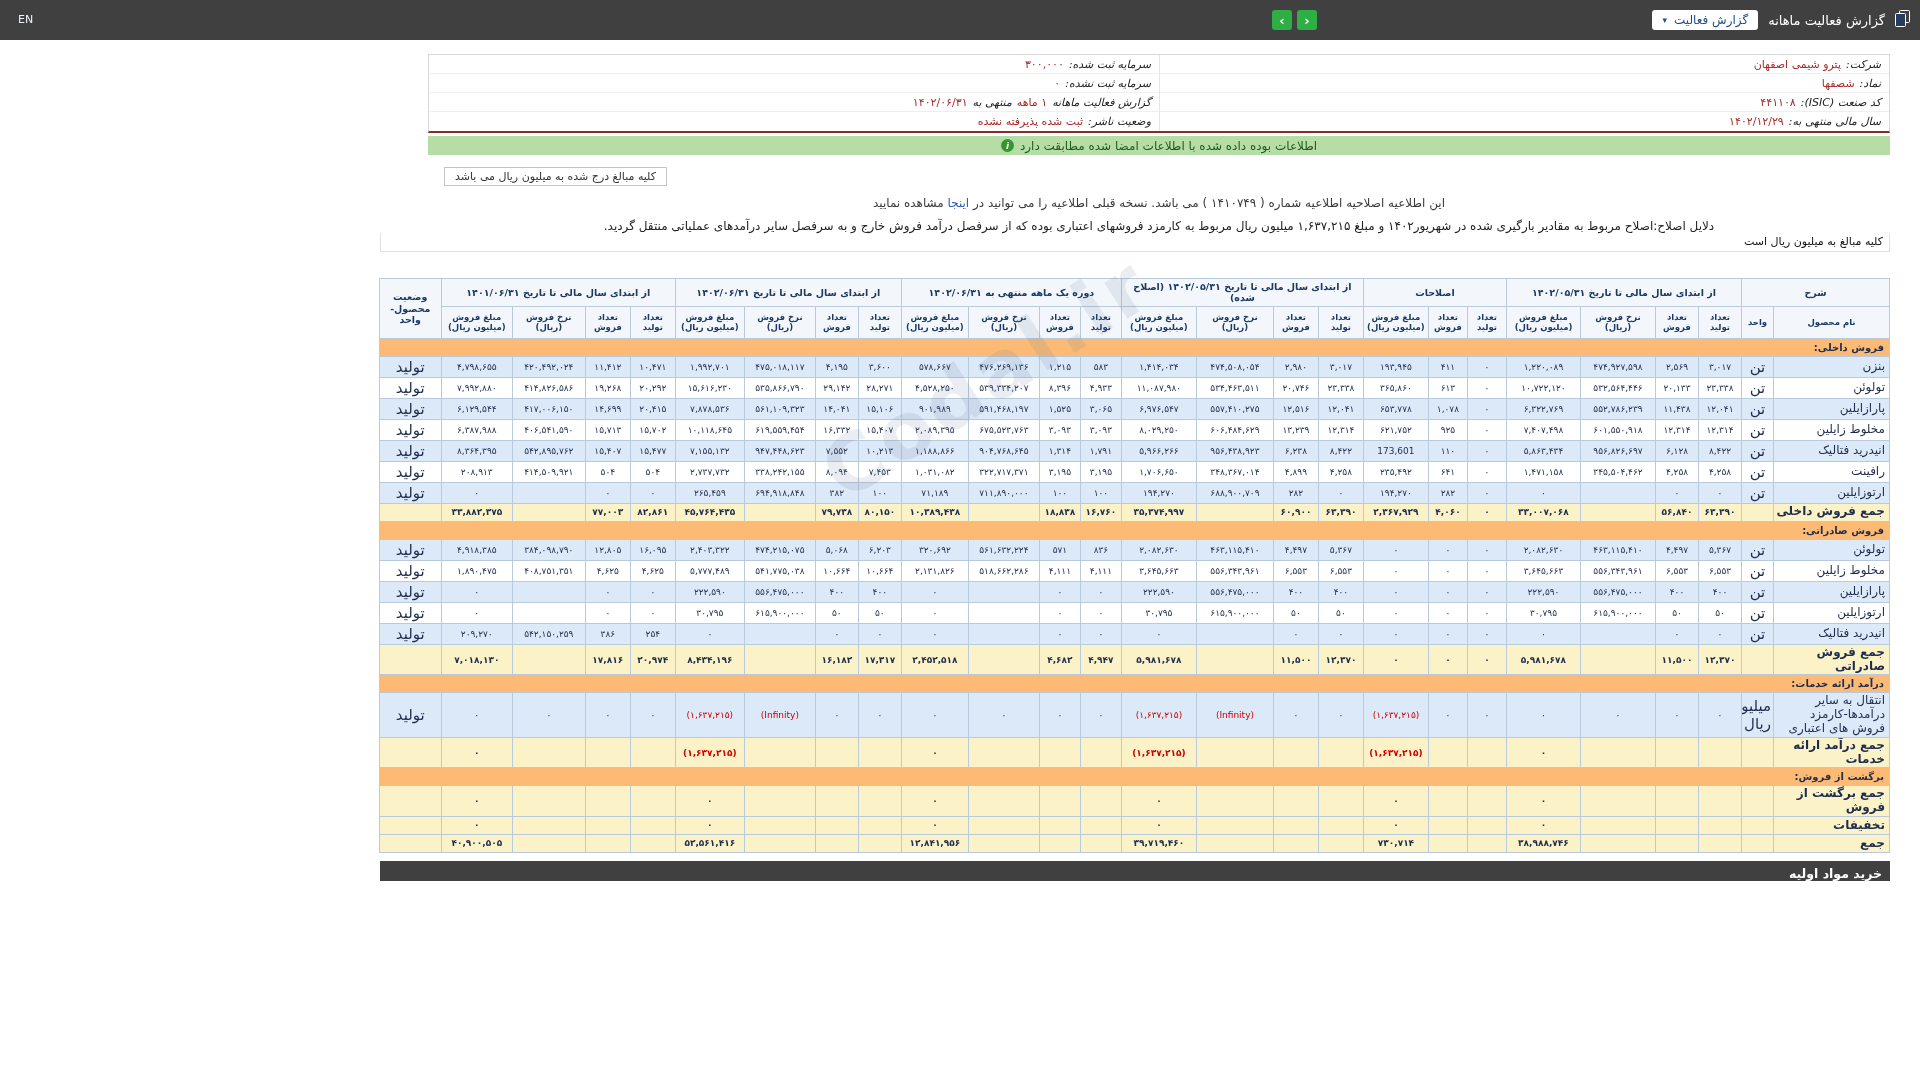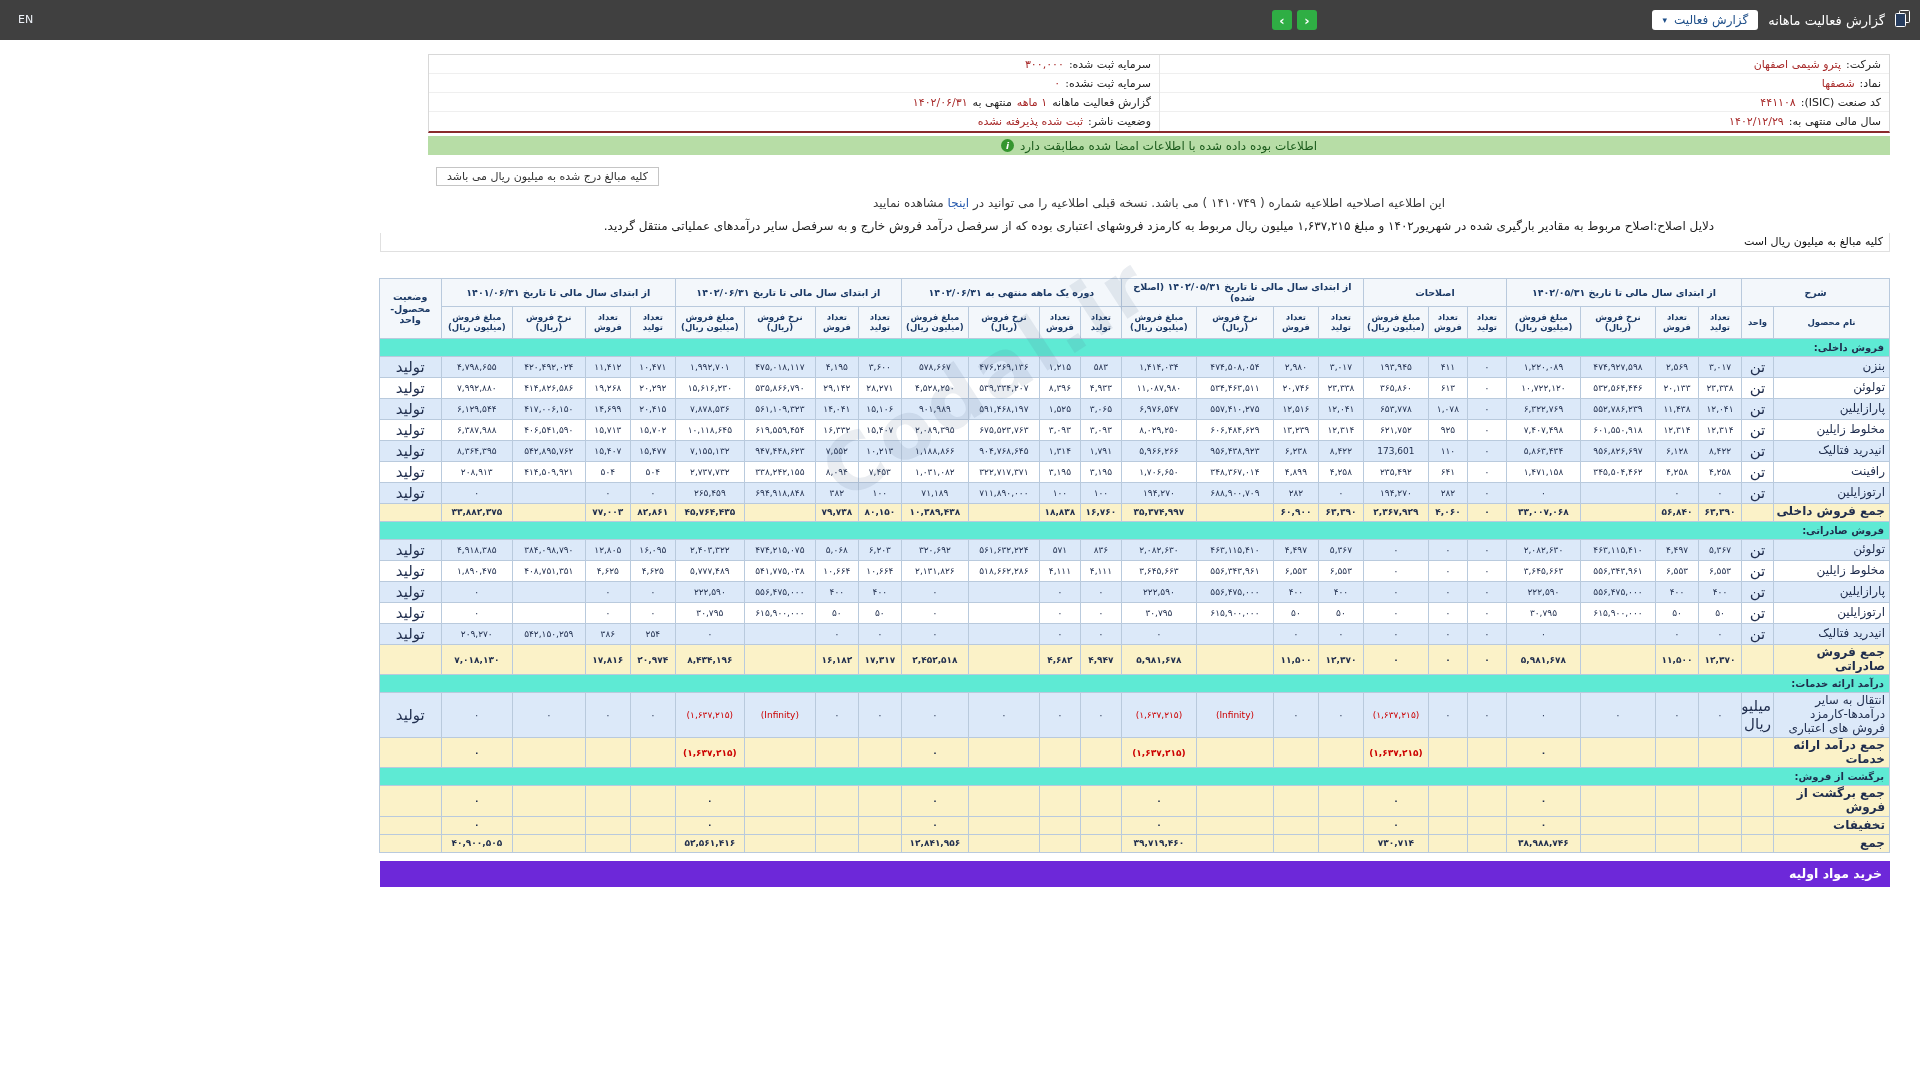--- a/index.html
+++ b/index.html
@@ -17,46 +17,46 @@
   .nav-btns { position: absolute; left: 1272px; top: 10px; display: flex; gap: 5px; }
   .nav-btn { width: 20px; height: 20px; background: #2fae44; border-radius: 3px; color: #fff; font-size: 13px; font-weight: bold; display: flex; align-items: center; justify-content: center; cursor: pointer; }
   .en { position: absolute; left: 18px; top: 13px; color: #eef2f8; font-size: 11px; cursor: pointer; }
   
   .content { width: 1510px; margin-left: 380px; margin-right: 30px; }
   .inner { margin-left: 48px; }
   .info { margin-top: 14px; border: 1px solid #d8d8d8; border-bottom: 2px solid #8a2a2b; display: grid; grid-template-columns: 1fr 1fr; background: #fff; }
   .info-col.right { border-left: 1px solid #e6e6e6; }
   .info-row { display: flex; gap: 5px; height: 19px; align-items: center; border-bottom: 1px solid #efefef; padding: 0 8px; font-size: 11px; }
   .info-col .info-row:last-child { border-bottom: none; }
-  .info-row .lab { color: #222; }
+  .info-row .lab { color: #222; font-style: italic; }
   .info-row .val { color: #a82a2a; }
   .banner { margin-top: 3px; background: #b7dda6; color: #1d5c1d; font-size: 12px; height: 19px; display: flex; align-items: center; justify-content: center; gap: 6px; }
   .info-ic { width: 13px; height: 13px; border-radius: 50%; background: #35962f; color: #fff; font-size: 9px; font-weight: bold; font-style: italic; display: flex; align-items: center; justify-content: center; flex: 0 0 auto; }
-  .amounts-box { margin-top: 12px; margin-right: auto; margin-left: 8px; width: fit-content; border: 1px solid #c5c5c5; padding: 2px 10px; font-size: 11px; color: #333; background: #fff; }
+  .amounts-box { margin-top: 12px; margin-right: auto; margin-left: 16px; width: fit-content; border: 1px solid #c5c5c5; padding: 2px 10px; font-size: 11px; color: #333; background: #fff; }
   .notice { margin-top: 10px; text-align: center; font-size: 12px; color: #3a3a3a; }
   .notice a { color: #2a5db0; text-decoration: none; cursor: pointer; }
   .reason { margin-top: 9px; text-align: center; font-size: 12px; color: #222; }
   .bar-blue { margin-top: 32px; height: 20px; background: #4a8ac6; color: #fff; font-weight: bold; font-size: 12px; line-height: 20px; padding: 0 8px; }
   .units-row { height: 19px; background: #fff; border: 1px solid #e0e0e0; border-top: none; font-size: 11px; line-height: 18px; padding: 0 6px; color: #111; }
   
   .table-wrap { position: relative; margin-top: 26px; }
   table { width: 1510px; border-collapse: collapse; table-layout: fixed; }
   th, td { border: 1px solid #b9cadd; overflow: hidden; }
   thead th { background: #f3f7fb; color: #1c3a66; font-weight: bold; font-size: 9.5px; padding: 2px; vertical-align: middle; line-height: 1.2; }
   thead tr.subrow th { font-size: 8.5px; height: 32px; }
   tbody td { font-size: 9px; padding: 1px 2px; text-align: center; height: 18px; vertical-align: middle; white-space: nowrap; color: #1f2d4d; }
   tbody td.name { text-align: right; white-space: normal; font-size: 12px; padding-right: 4px; line-height: 1.15; }
   tbody td.unit, tbody td.status { font-size: 15px; white-space: normal; }
   tr.blue td { background: #dce9f9; }
   tr.white td { background: #ffffff; }
-  tr.sect td { background: #5eead4; font-weight: bold; text-align: right; font-size: 10px; padding-right: 5px; height: 18px; }
+  tr.sect td { background: #fdba74; font-weight: bold; text-align: right; font-size: 10px; padding-right: 5px; height: 18px; }
   tr.total td { background: #fbf2c8; font-weight: bold; }
   td.hl { background: #fdf0b5; }
   td.red { color: #cc0000; margin-left: 21px; }
-  .bar-bottom { margin-top: 8px; height: 26px; background: #6d28d9; color: #fff; font-weight: bold; font-size: 12.5px; line-height: 26px; padding: 0 8px; }
+  .bar-bottom { margin-top: 8px; height: 20px; background: #404040; color: #fff; font-weight: bold; font-size: 12.5px; line-height: 26px; padding: 0 8px; }
   .watermark { position: absolute; top: 55px; left: 420px; transform: rotate(-33deg); font-size: 78px; font-weight: bold; color: rgba(90,115,150,0.13); letter-spacing: 4px; pointer-events: none; z-index: 6; direction: ltr; }
 </style>
 </head>
 <body>
 
 <div class="topbar">
   <span class="en">EN</span>
   <div class="nav-btns" dir="ltr">
     <span class="nav-btn">‹</span>
     <span class="nav-btn">›</span>

